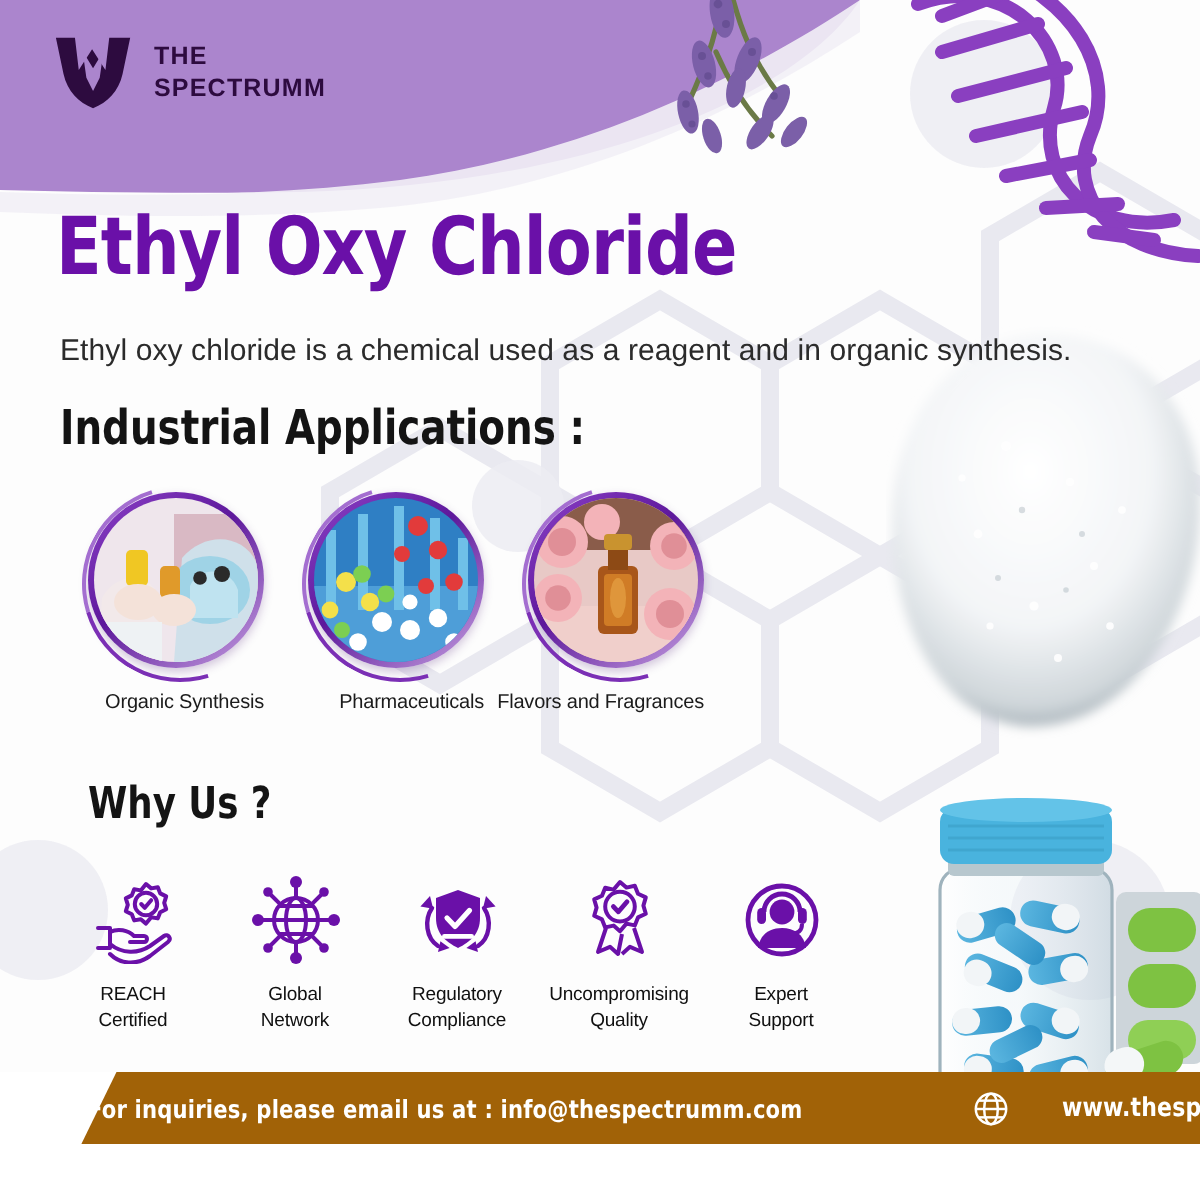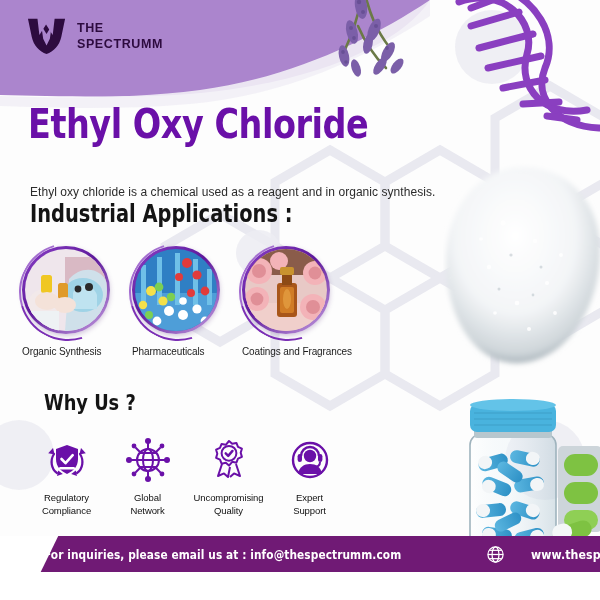--- a/index.html
+++ b/index.html
@@ -45,37 +45,37 @@
 
   
   .title{
     position:absolute;left:28px;top:104px;z-index:6;
     font-family:"DejaVu Sans Condensed","Liberation Sans",sans-serif;
     font-weight:bold;font-size:40px;line-height:1;
     color:#6a10a8;letter-spacing:-.5px;
     transform:scaleX(.93);transform-origin:left center;
   }
   .subtitle{
-    position:absolute;left:30px;top:185px;z-index:6;
-    font-size:12px;color:#2b2b2b;letter-spacing:.05px;
+    position:absolute;left:30px;top:167px;z-index:6;
+    font-size:15px;color:#2b2b2b;letter-spacing:.05px;
   }
 
   
   .sec-head{
     position:absolute;z-index:6;
     font-family:"DejaVu Sans Condensed","Liberation Sans",sans-serif;
     font-weight:bold;color:#141414;
     transform:scaleX(.9);transform-origin:left center;
   }
   #apps-head{left:30px;top:200px;font-size:24px;}
   #why-head{left:44px;top:390px;font-size:22px;}
 
   
   .apps{position:absolute;left:22px;top:246px;z-index:6;display:flex;}
-  .app{width:110px;display:flex;flex-direction:column;align-items:flex-start;}
+  .app{width:110px;display:flex;flex-direction:column;align-items:flex-end;}
   .app-ring{
     position:relative;width:88px;height:88px;border-radius:50%;
     padding:3px;box-sizing:border-box;
     background:linear-gradient(140deg,#8e43c9 0%,#5d189b 45%,#c9a4e3 100%);
     box-shadow:0 2px 5px rgba(80,30,120,.25);
   }
   .app-photo{
     width:100%;height:100%;border-radius:50%;overflow:hidden;position:relative;
   }
   .app-swoosh{
@@ -94,21 +94,21 @@
   .feat{width:81px;display:flex;flex-direction:column;align-items:center;}
   .feat-ico{width:44px;height:44px;display:block;}
   .feat-label{
     margin-top:9px;font-size:9.5px;color:#101010;text-align:center;
     line-height:1.38;letter-spacing:-.1px;
   }
 
   
   .footer{
     position:absolute;left:0;bottom:0;width:600px;height:36px;z-index:8;
-    background:#701a75;overflow:hidden;
+    background:#a16207;overflow:hidden;
   }
   .footer-notch{
     position:absolute;left:-26px;top:-8px;width:74px;height:58px;
     background:#ffffff;transform:skewX(-26deg);
   }
   .footer-row{
     position:absolute;inset:0;display:flex;align-items:center;
     padding-left:44px;z-index:2;
   }
   .f-text{
@@ -403,46 +403,42 @@
             </g>
             <rect x="32" y="34" width="20" height="34" rx="3" fill="#a8561a"></rect>
             <rect x="35" y="38" width="14" height="26" rx="2" fill="#d07c26"></rect>
             <rect x="37" y="24" width="10" height="12" fill="#8d4a15"></rect>
             <rect x="35" y="18" width="14" height="8" rx="2" fill="#c9932f"></rect>
             <ellipse cx="42" cy="50" rx="4" ry="10" fill="#e9a84a" opacity=".6"></ellipse>
           </svg>
         </div>
         <div class="app-swoosh"></div>
       </div>
-      <div class="app-label">Coatings and Fragrances</div>
+      <div class="app-label">Flavors and Fragrances</div>
     </div>
 
 
   </div>
 
   <div class="sec-head" id="why-head">Why Us ?</div>
 
   <div class="feats">
-
 
     <div class="feat">
       <svg class="feat-ico" viewBox="0 0 44 44">
-        <path d="M22,7 l11,4 0,10 c0,8 -5,12 -11,15 c-6,-3 -11,-7 -11,-15 l0,-10 Z" fill="#6a10a8"></path>
-        <path d="M16.5,21 l4,4.2 7.2,-8" fill="none" stroke="#ffffff" stroke-width="2.6" stroke-linecap="round" stroke-linejoin="round"></path>
-        <rect x="14" y="29" width="16" height="2.4" rx="1.2" fill="#ffffff"></rect>
-        <g fill="none" stroke="#6a10a8" stroke-width="2.2" stroke-linecap="round">
-          <path d="M9,16 C5,22 6,31 12,35"></path>
-          <path d="M35,16 C39,22 38,31 32,35"></path>
+        <g fill="none" stroke="#6a10a8" stroke-width="2" stroke-linecap="round" stroke-linejoin="round">
+          <path d="M28,4 l2.6,2.2 3.3,-0.6 1.2,3.1 3,1.5 -1,3.2 1,3.2 -3,1.5 -1.2,3.1 -3.3,-0.6 L28,23.8 l-2.6,-2.2 -3.3,0.6 -1.2,-3.1 -3,-1.5 1,-3.2 -1,-3.2 3,-1.5 1.2,-3.1 3.3,0.6 Z"></path>
+          <circle cx="28" cy="14" r="5.6"></circle>
+          <path d="M25.6,14 l1.8,1.9 3.2,-3.8"></path>
+          <path d="M4,26 l6,0 0,10 -6,0"></path>
+          <path d="M10,28 c4,-2 9,-1 12,2 l5,0 c2,0 2,3 0,3 l-7,0"></path>
+          <path d="M10,34 c6,5 14,5 20,1 l7,-5 c2,-1.4 4,1.4 2,3 l-9,7 c-7,5 -15,4 -20,-1"></path>
         </g>
-        <path d="M8,10 l1.6,6.4 -6.4,-1.2 Z" fill="#6a10a8"></path>
-        <path d="M36,10 l-1.6,6.4 6.4,-1.2 Z" fill="#6a10a8"></path>
-        <path d="M12,38 l1.2,-5.4 4.6,3.4 Z" fill="#6a10a8"></path>
-        <path d="M32,38 l-1.2,-5.4 -4.6,3.4 Z" fill="#6a10a8"></path>
       </svg>
-      <div class="feat-label">Regulatory<br>Compliance</div>
+      <div class="feat-label">REACH<br>Certified</div>
     </div>
 
     <div class="feat">
       <svg class="feat-ico" viewBox="0 0 44 44">
         <g fill="none" stroke="#6a10a8" stroke-width="2">
           <circle cx="22" cy="22" r="11"></circle>
           <ellipse cx="22" cy="22" rx="5" ry="11"></ellipse>
           <line x1="11" y1="22" x2="33" y2="22"></line>
           <line x1="13" y1="15" x2="31" y2="15"></line>
           <line x1="13" y1="29" x2="31" y2="29"></line>
@@ -464,20 +460,37 @@
             <circle cx="36" cy="8" r="2.4"></circle>
           <circle cx="8" cy="36" r="2.4"></circle>
             <circle cx="36" cy="36" r="2.4"></circle>
         </g>
       </svg>
       <div class="feat-label">Global<br>Network</div>
     </div>
 
     <div class="feat">
       <svg class="feat-ico" viewBox="0 0 44 44">
+        <path d="M22,7 l11,4 0,10 c0,8 -5,12 -11,15 c-6,-3 -11,-7 -11,-15 l0,-10 Z" fill="#6a10a8"></path>
+        <path d="M16.5,21 l4,4.2 7.2,-8" fill="none" stroke="#ffffff" stroke-width="2.6" stroke-linecap="round" stroke-linejoin="round"></path>
+        <rect x="14" y="29" width="16" height="2.4" rx="1.2" fill="#ffffff"></rect>
+        <g fill="none" stroke="#6a10a8" stroke-width="2.2" stroke-linecap="round">
+          <path d="M9,16 C5,22 6,31 12,35"></path>
+          <path d="M35,16 C39,22 38,31 32,35"></path>
+        </g>
+        <path d="M8,10 l1.6,6.4 -6.4,-1.2 Z" fill="#6a10a8"></path>
+        <path d="M36,10 l-1.6,6.4 6.4,-1.2 Z" fill="#6a10a8"></path>
+        <path d="M12,38 l1.2,-5.4 4.6,3.4 Z" fill="#6a10a8"></path>
+        <path d="M32,38 l-1.2,-5.4 -4.6,3.4 Z" fill="#6a10a8"></path>
+      </svg>
+      <div class="feat-label">Regulatory<br>Compliance</div>
+    </div>
+
+    <div class="feat">
+      <svg class="feat-ico" viewBox="0 0 44 44">
         <g fill="none" stroke="#6a10a8" stroke-width="2" stroke-linejoin="round">
           <path d="M22,3 l3.2,2.8 4.2,-0.9 1.6,4 3.9,1.8 -1.2,4.1 1.2,4.1 -3.9,1.8 -1.6,4 -4.2,-0.9 L22,27.6 l-3.2,-2.8 -4.2,0.9 -1.6,-4 -3.9,-1.8 1.2,-4.1 -1.2,-4.1 3.9,-1.8 1.6,-4 4.2,0.9 Z"></path>
           <circle cx="22" cy="15.3" r="7.4"></circle>
           <path d="M18.7,15.3 l2.5,2.6 4.3,-5" stroke-width="2.4" stroke-linecap="round"></path>
           <path d="M15,26 l-4,12 6,-2.6 4,3.6 2,-10"></path>
           <path d="M29,26 l4,12 -6,-2.6 -4,3.6"></path>
         </g>
       </svg>
       <div class="feat-label">Uncompromising<br>Quality</div>
     </div>

